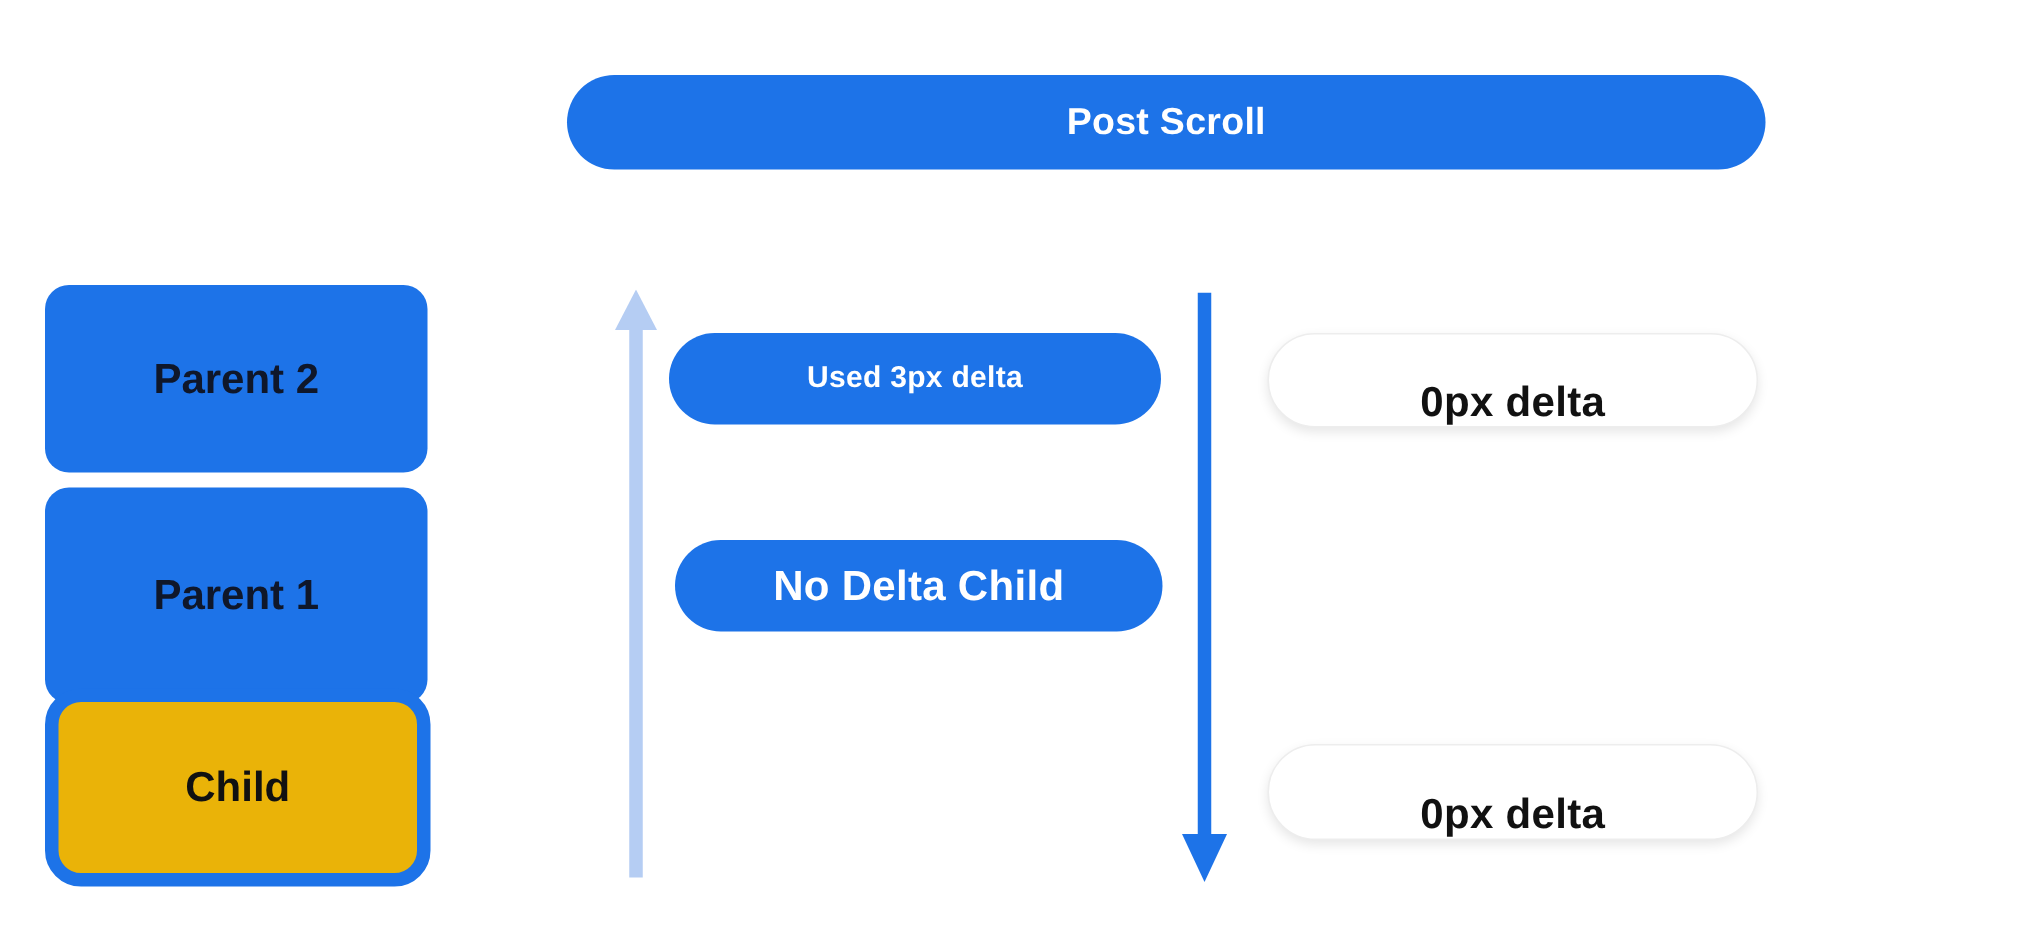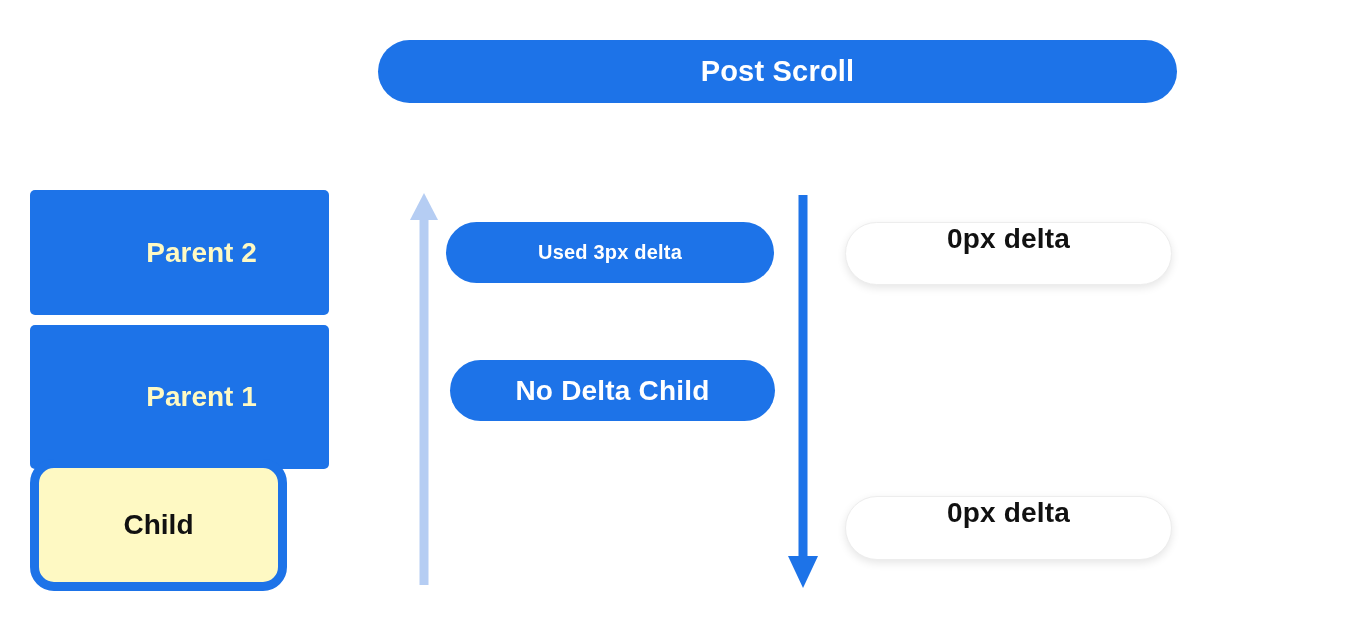--- a/index.html
+++ b/index.html
@@ -25,51 +25,50 @@
     justify-content: center;
     border-radius: 999px;
     letter-spacing: 0.2px;
   }
   .pill-white {
     position: absolute;
     background: #ffffff;
     color: #111111;
     font-weight: 600;
     display: flex;
-    align-items: flex-start;
+    align-items: flex-end;
     justify-content: center;
     border-radius: 999px;
     border: 1px solid #ededed;
     box-shadow: 0 3px 8px rgba(0,0,0,0.10);
     letter-spacing: 0.2px;
   }
   .box-blue {
     position: absolute;
     background: var(--blue, #1d73e8);
-    color: #fef9c3;
+    color: #0f172a;
     font-weight: 700;
     display: flex;
     align-items: center;
     justify-content: center;
-    border-radius: 5px;
-    padding-left: 44px;
+    border-radius: 16px;
   }
   .box-child {
     position: absolute;
-    background: #fef9c3;
+    background: #eab308;
     color: #111111;
     font-weight: 600;
     display: flex;
     align-items: center;
     justify-content: center;
     border-radius: 24px;
     border: 9px solid var(--blue, #1d73e8);
     box-sizing: border-box;
   }
-  #header-pill   { left: 378px; top: 40px;  width: 799px; height: 63px; font-size: 29px; }
+  #header-pill   { left: 378px; top: 50px;  width: 799px; height: 63px; font-size: 25px; }
   #parent2-box   { left: 30px;  top: 190px; width: 255px; height: 125px; font-size: 28px; }
   #parent1-box   { left: 30px;  top: 325px; width: 255px; height: 144px; font-size: 28px; }
   #child-box     { left: 30px;  top: 459px; width: 257px; height: 132px; font-size: 28px; }
   #used-delta-pill { left: 446px; top: 222px; width: 328px; height: 61px; font-size: 20px; }
   #no-delta-pill   { left: 450px; top: 360px; width: 325px; height: 61px; font-size: 28px; }
   #zero-delta-pill-top    { left: 845px; top: 222px; width: 325px; height: 61px; font-size: 28px; }
   #zero-delta-pill-bottom { left: 845px; top: 496px; width: 325px; height: 62px; font-size: 28px; }
   .arrow { position: absolute; }
   #up-arrow   { left: 410px; top: 193px; }
   #down-arrow { left: 788px; top: 195px; }

